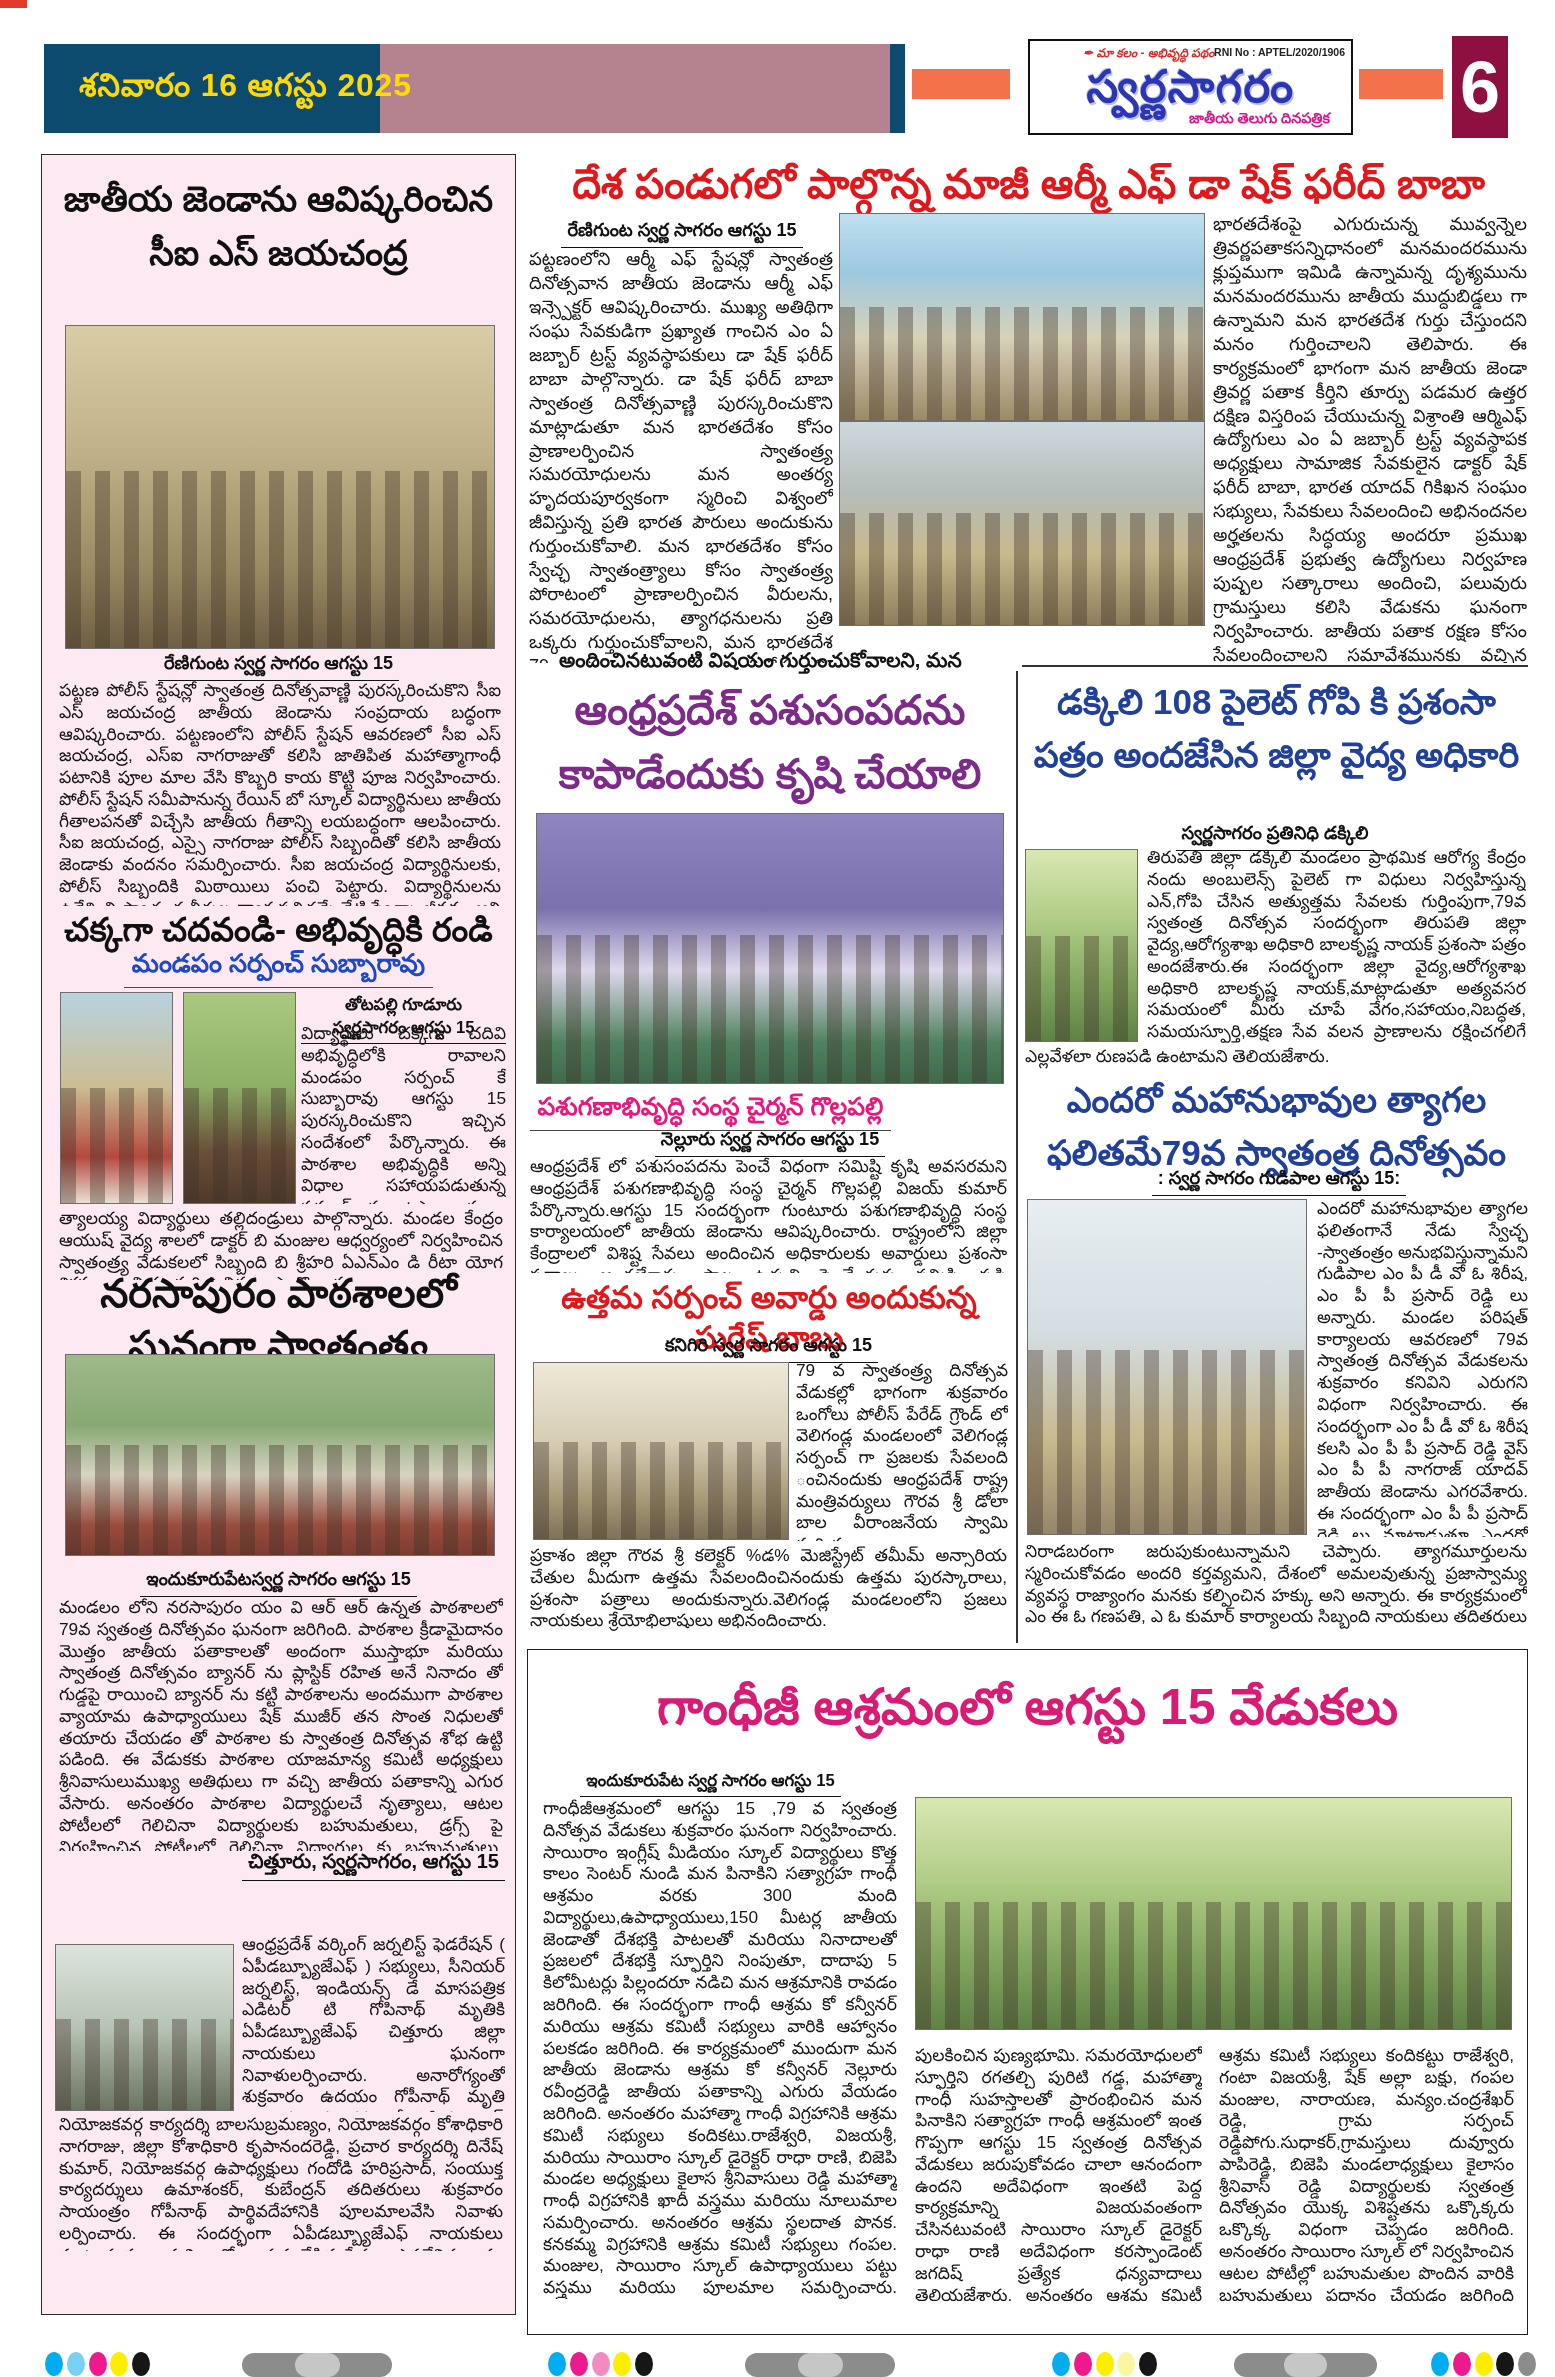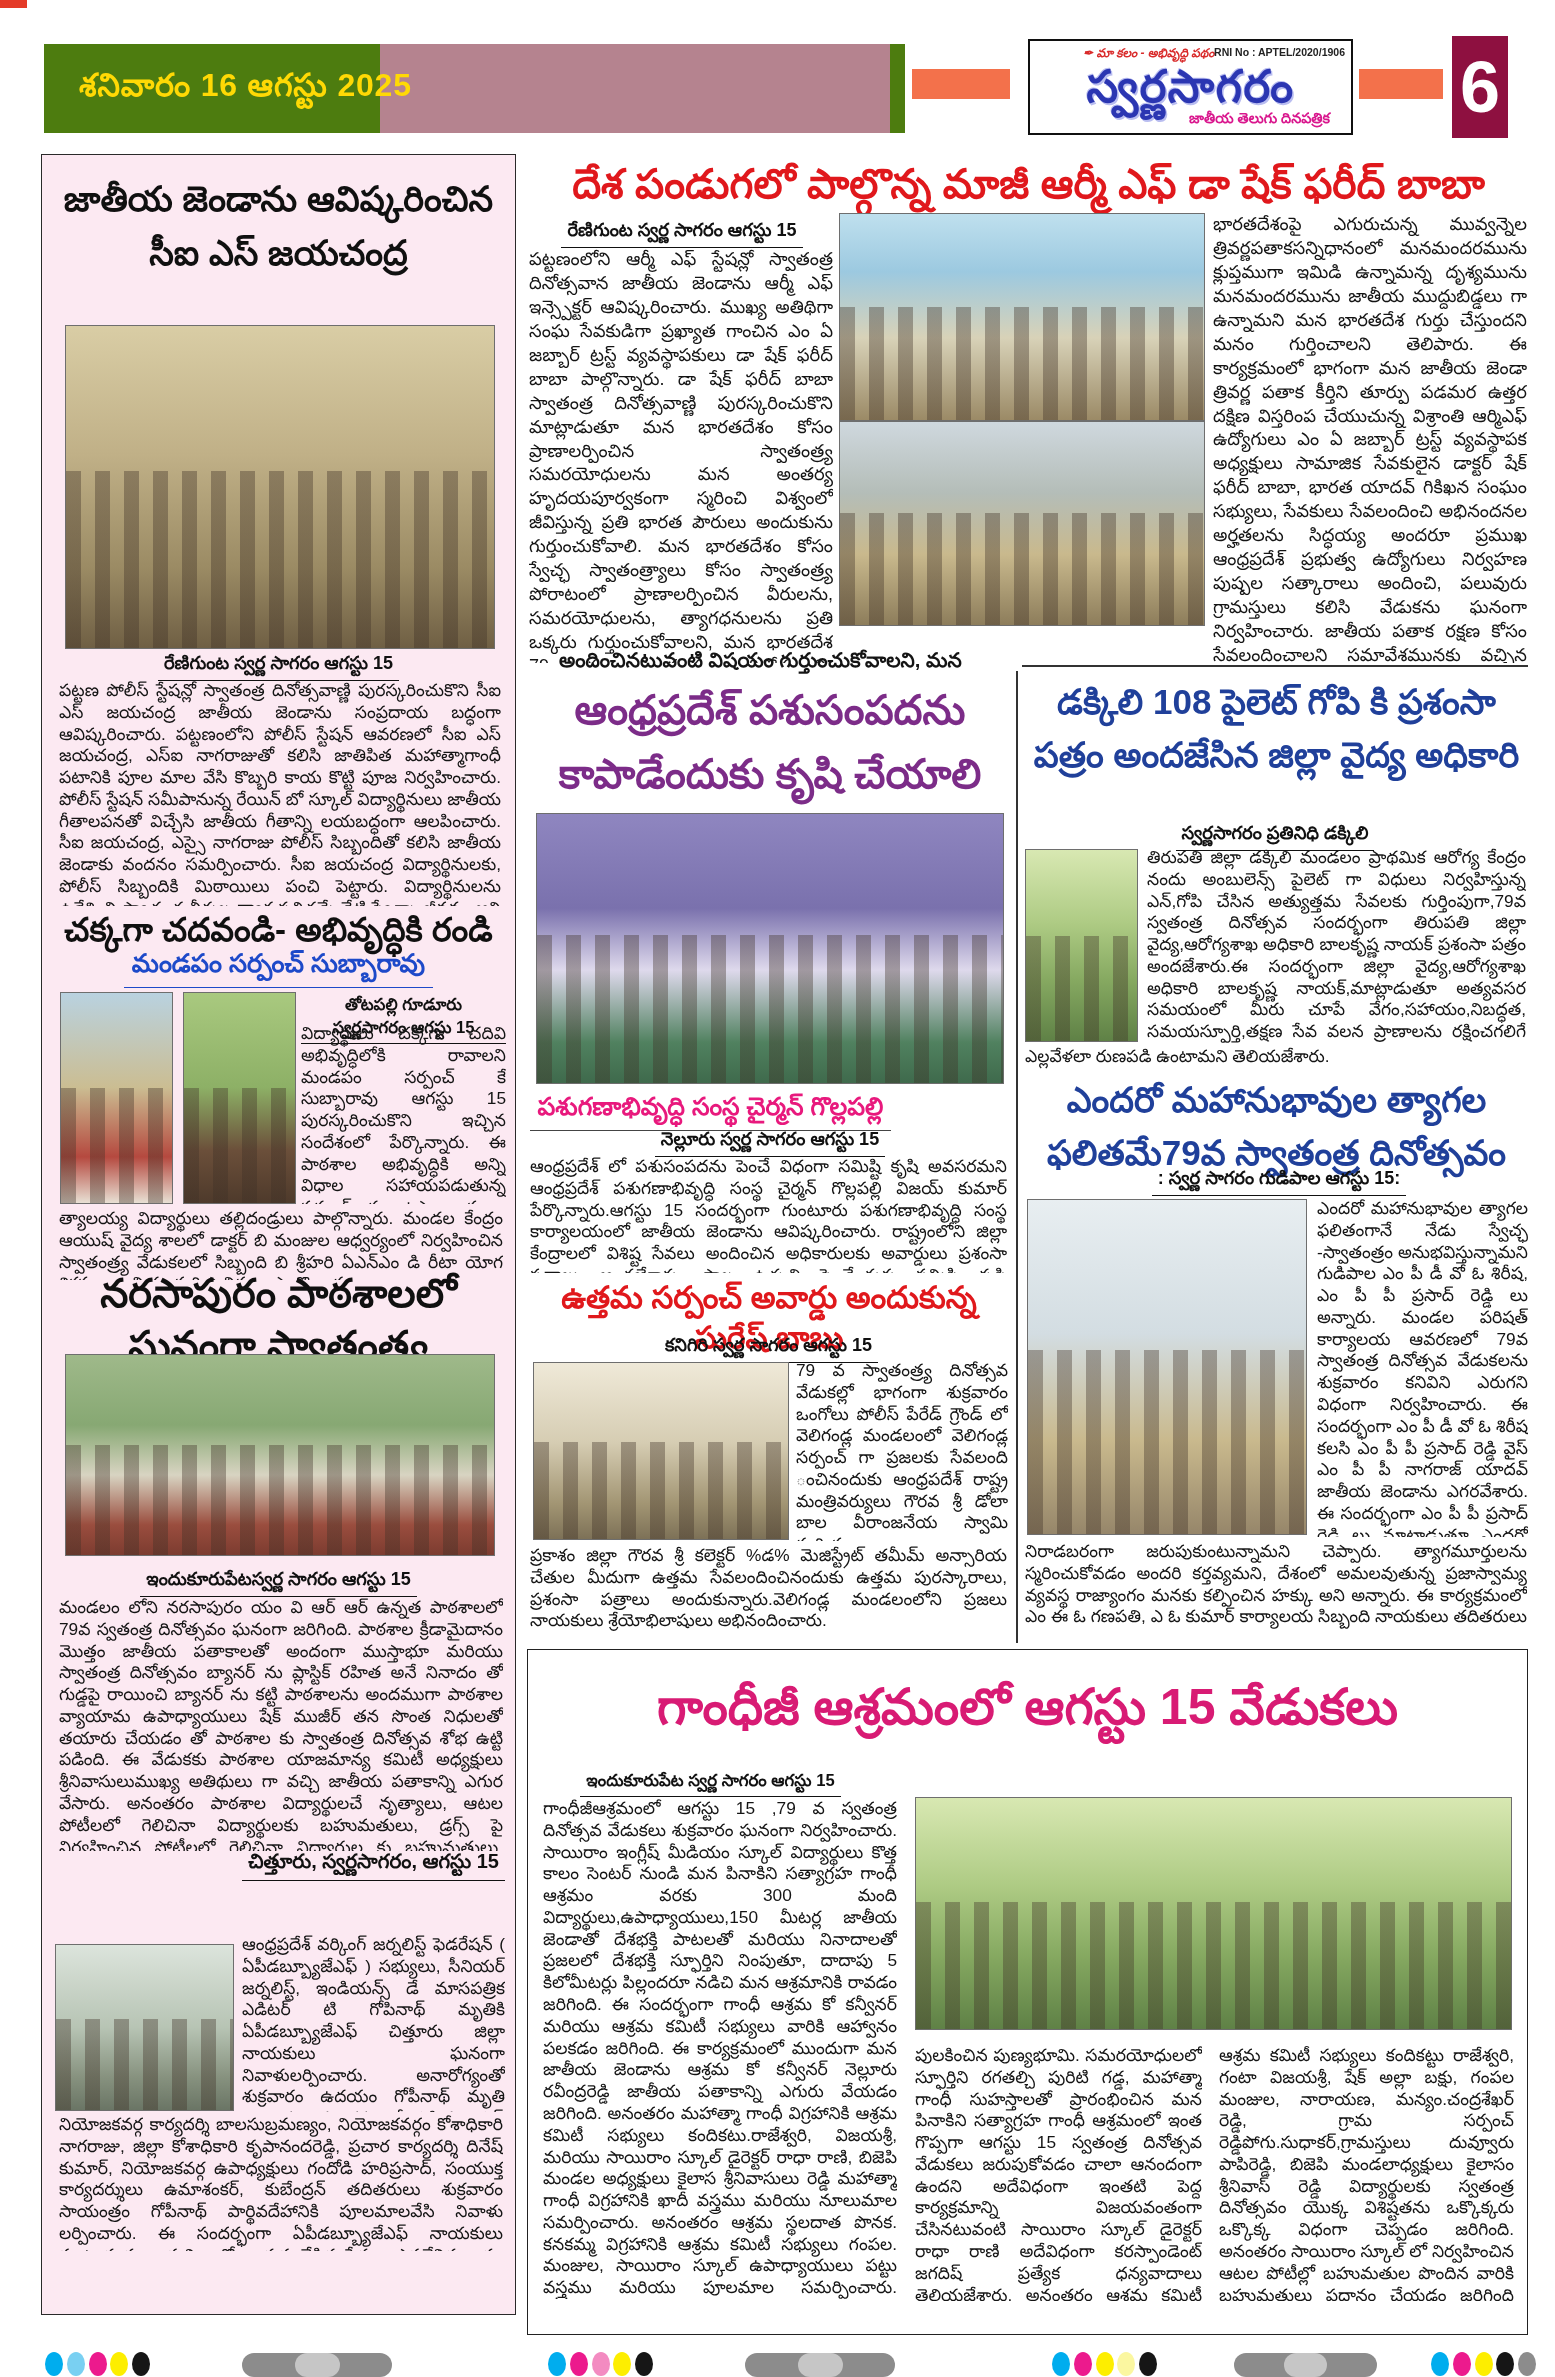--- a/index.html
+++ b/index.html
@@ -1,21 +1,21 @@
 <!DOCTYPE html>
 <html style="font-size:12px"><head>
 <meta charset="utf-8">
 <style>
   html,body{margin:0;padding:0;background:#ffffff;}
   #page{position:relative;width:1555px;height:2377px;background:#ffffff;overflow:hidden;
         font-family:"Liberation Sans", sans-serif;color:#1a1a1a;}
   .abs{position:absolute;}
   
   .corner-mark{left:0;top:0;width:27px;height:7.5px;background:#e43b28;}
-  .date-box{left:44px;top:44px;width:861px;height:89px;background:#4d7c0f;text-decoration:underline;}
+  .date-box{left:44px;top:44px;width:861px;height:89px;background:#0c4a6e;text-decoration:underline;}
   .date-overlay{position:absolute;left:336px;top:0;width:510px;height:89px;background:#b5838f;}
   .date-text{position:absolute;left:35px;top:0;height:89px;display:flex;align-items:center;
              color:#ffd905;font-size:32px;font-weight:bold;letter-spacing:0.8px;}
   .orange-bar{background:#f3714b;height:30px;top:69px;}
   .masthead{left:1028px;top:39px;width:325px;height:96px;background:#fff;border:2.3px solid #101010;box-sizing:border-box;}
   .mh-slogan{position:absolute;left:53px;top:4.5px;color:#d92b2b;font-size:12px;font-weight:bold;font-style:italic;}
   .mh-rni{position:absolute;right:6px;top:4.5px;color:#222;font-size:10.5px;font-weight:bold;text-align:center;}
   .mh-title{position:absolute;left:0;right:0;top:19.6px;text-align:center;color:#2b36b2;font-size:45px;font-weight:bold;
             text-shadow:1.5px 1.5px 0 #b9bdf0,-0.8px -0.8px 0 #b9bdf0;letter-spacing:1.5px;}
   .mh-tagline{position:absolute;right:21px;bottom:3px;color:#d9168d;font-size:14.3px;font-weight:bold;}

